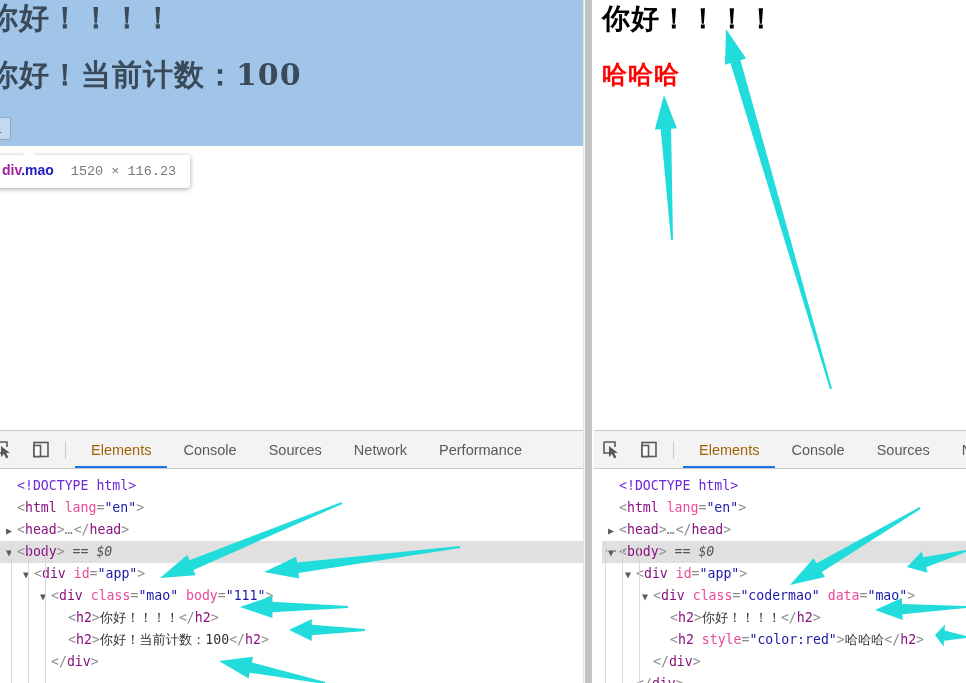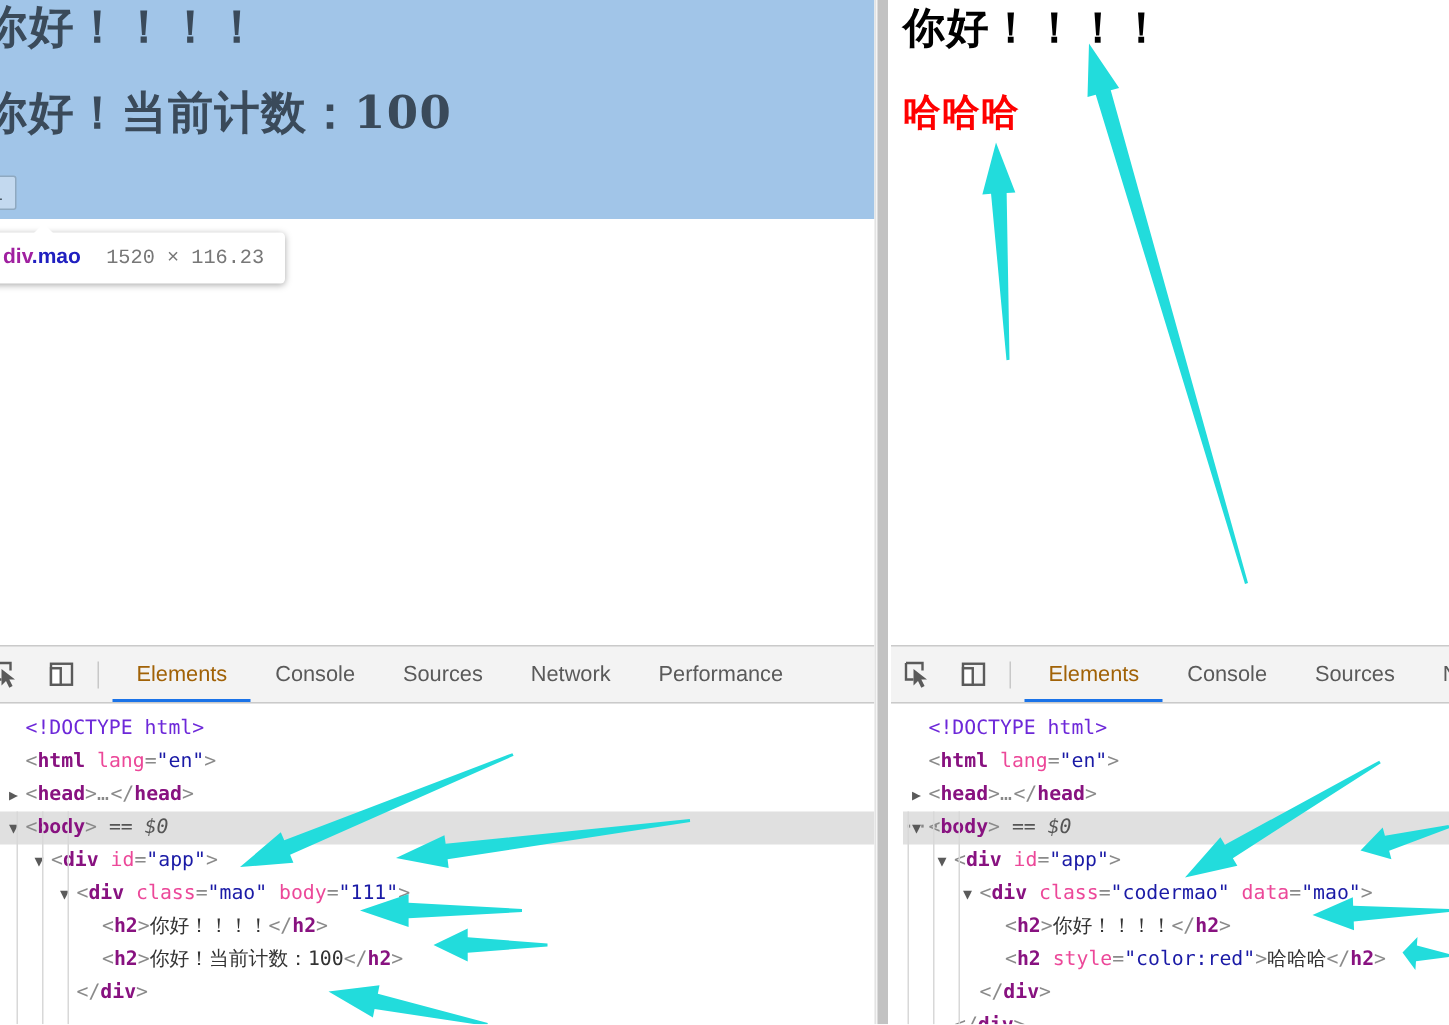--- a/index.html
+++ b/index.html
@@ -141,21 +141,21 @@
     font-family: "DejaVu Sans Mono", "Liberation Mono", monospace;
     font-size: 13.2px;
     line-height: 22px;
     color: #222;
     white-space: nowrap;
   }
   .dt-row { position: relative; height: 22px; white-space: nowrap; }
   .dt-row.sel { background: #e0e0e0; }
   .tw { color: #5a5a5a; font-size: 10px; display:inline-block; width: 11px; }
   .punct { color: #8a8a8a; }
-  .tag    { color: #881280; font-weight: bold; }
+  .tag    { color: #881280; }
   .attr   { color: #ec4899; }
   .val    { color: #1a1aa6; }
   .text   { color: #333333; }
   .doct   { color: #6d28d9; }
   .cons   { color: #555; font-style: italic; }
   .dots   { color: #888; letter-spacing: 1px; }
   .guide  {
     position: absolute; top: 0; bottom: 0;
     width: 1px; background: #d8d8d8;
   }

